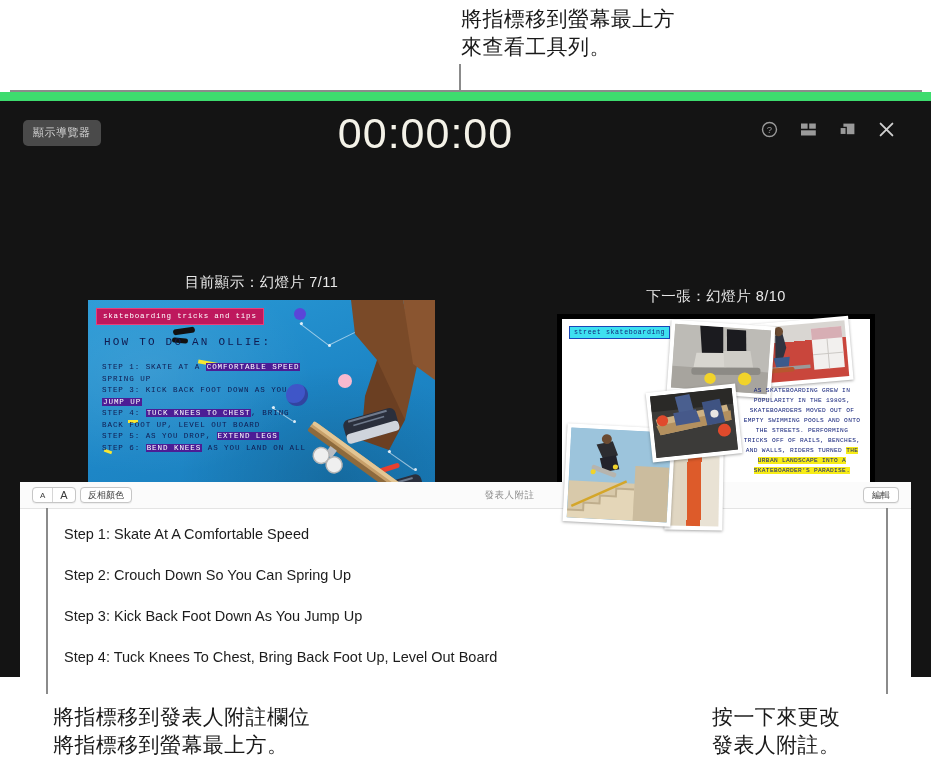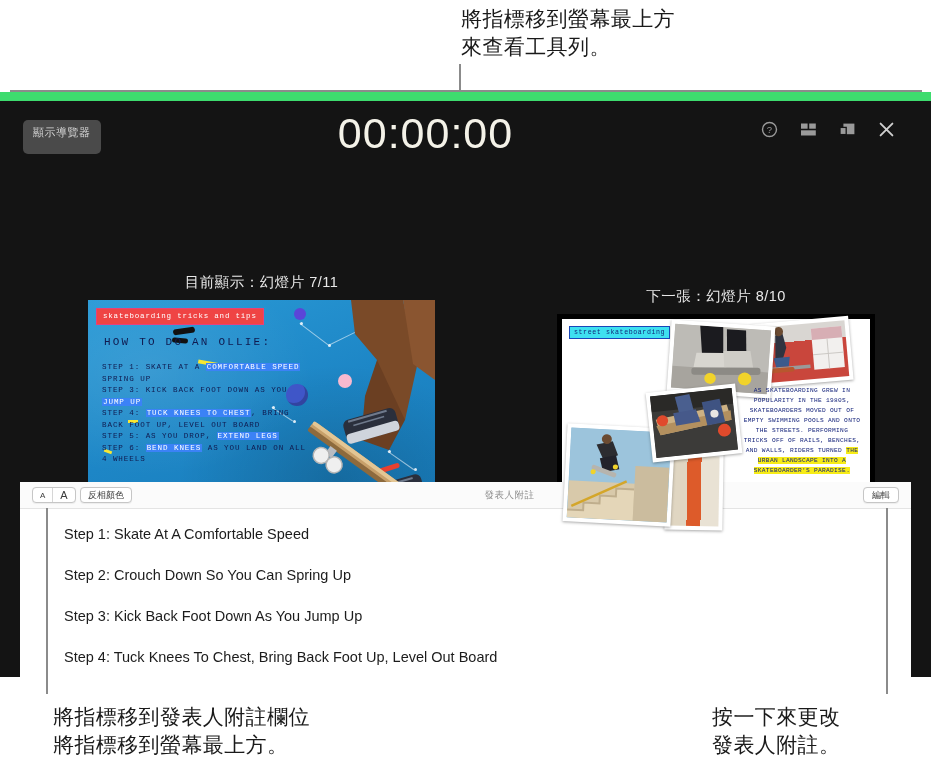--- a/index.html
+++ b/index.html
@@ -41,21 +41,21 @@
     background: #3ddc6e;
   }
 
   
   #topbar {
     position: absolute; left: 0; top: 9px;
     width: 931px; height: 62px;
   }
   #navigator-button {
     position: absolute; left: 23px; top: 19px;
-    padding: 5px 10px 14px;
+    padding: 5px 10px 6px;
     background: #4a4a4a;
     color: #d6d6d6;
     font-size: 11px;
     border-radius: 5px;
     letter-spacing: .5px;
     white-space: nowrap;
   }
   #timer {
     position: absolute; left: 0; top: 8px; width: 851px;
     text-align: center;
@@ -90,21 +90,21 @@
   
   .grunge {
     position: absolute; inset: 0;
     background:
       radial-gradient(ellipse at 18% 28%, rgba(255,255,255,.10), transparent 40%),
       radial-gradient(ellipse at 72% 70%, rgba(0,0,0,.16), transparent 45%),
       linear-gradient(160deg, #2a9ad6 0%, #1d86c6 45%, #1677b5 100%);
   }
   #slide-current .title-band {
     position: absolute; left: 8px; top: 8px;
-    background: #ef4444;
+    background: #be185d;
     border: 1.5px solid #e8407a;
     padding: 3px 6px 4px;
     color: #ffffff;
     font-family: "Liberation Mono", "DejaVu Sans Mono", monospace;
     font-size: 7.5px;
     letter-spacing: .8px;
     white-space: nowrap;
   }
   #slide-current .howto {
     position: absolute; left: 16px; top: 36px;
@@ -116,21 +116,21 @@
   }
   #slide-current .steps {
     position: absolute; left: 14px; top: 62px;
     width: 290px;
     color: #101a4f;
     font-family: "Liberation Mono", "DejaVu Sans Mono", monospace;
     font-size: 7.6px;
     line-height: 1.52;
     letter-spacing: .9px;
   }
-  #slide-current .steps .hl { background: #3b82f6; color: #ffffff; padding: 0 1px; }
+  #slide-current .steps .hl { background: #4c1d95; color: #ffffff; padding: 0 1px; }
   .skater {
     position: absolute; right: 0; top: 0; width: 150px; height: 256px;
     pointer-events: none;
   }
   .const-dot { position: absolute; width: 3px; height: 3px; background: rgba(255,255,255,.85); border-radius: 50%; }
   .const-line { position: absolute; height: 1px; background: rgba(255,255,255,.55); transform-origin: 0 0; }
   .paint { position: absolute; }
   .mountains {
     position: absolute; left: 130px; bottom: 0; width: 130px; height: 58px;
     background:
@@ -357,21 +357,20 @@
       <div class="howto">HOW TO DO AN OLLIE:</div>
       <div class="steps" id="steps-list">
           <div><span>STEP 1: </span><span>SKATE AT A </span><span class="hl">COMFORTABLE SPEED</span></div>
           <div><span>        SPRING UP</span></div>
           <div><span>STEP 3: </span><span>KICK BACK FOOT DOWN AS YOU</span></div>
           <div><span class="hl">JUMP UP</span></div>
           <div><span>STEP 4: </span><span class="hl">TUCK KNEES TO CHEST</span><span>, BRING</span></div>
           <div><span>        BACK FOOT UP, LEVEL OUT BOARD</span></div>
           <div><span>STEP 5: </span><span>AS YOU DROP, </span><span class="hl">EXTEND LEGS</span></div>
           <div><span>STEP 6: </span><span class="hl">BEND KNEES</span><span> AS YOU LAND ON ALL</span></div>
-          <div><span>        4 WHEELS</span></div>
         </div>
     </div>
 
     <div class="slide" id="slide-next">
       <div class="paper"></div>
 
       <div class="tag">street skateboarding</div>
 
       <div class="photo" style="left:196px; top:6px; width:98px; height:64px; transform:rotate(-5deg); z-index:3;">
         <div class="inner" style="background:

